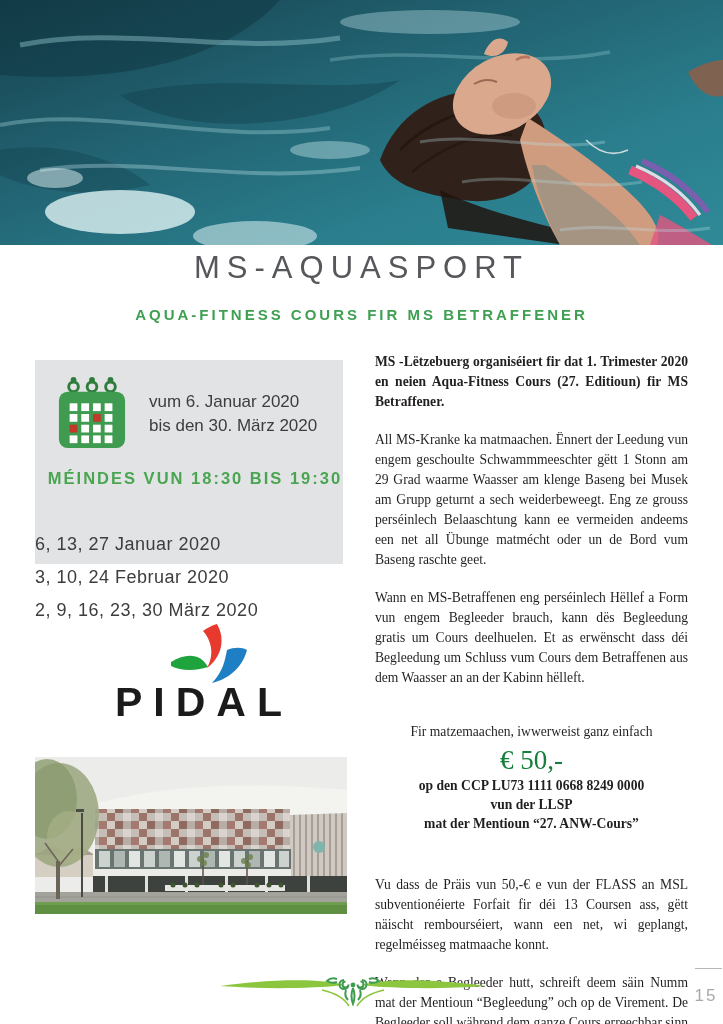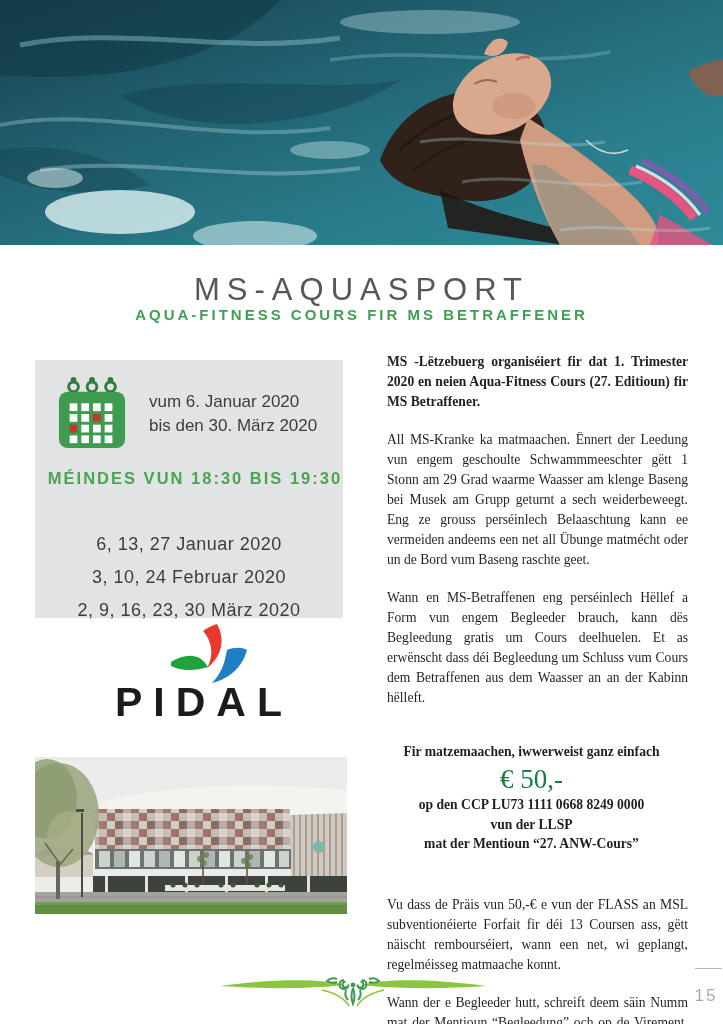--- a/index.html
+++ b/index.html
@@ -6,58 +6,58 @@
   .page{
     position:relative;width:723px;height:1024px;background:#ffffff;
     margin:0 auto;overflow:hidden;
     font-family:"Liberation Sans",sans-serif;
   }
   
   .hero{position:absolute;left:0;top:0;width:723px;height:245px;}
   .hero svg{display:block;}
   
   .title{
-    position:absolute;left:0;top:272px;width:723px;text-align:center;
+    position:absolute;left:0;top:250px;width:723px;text-align:center;
     font-size:31px;font-weight:300;letter-spacing:7px;color:#56575b;
   }
   .subtitle{
     position:absolute;left:0;top:306px;width:723px;text-align:center;
     font-size:15px;font-weight:600;letter-spacing:3px;color:#3fa052;
   }
   
   .schedule-box{
-    position:absolute;left:35px;top:360px;width:308px;height:258px;
+    position:absolute;left:35px;top:360px;width:308px;height:204px;
     background:#e2e3e4;
   }
   .sched-head{position:absolute;left:22px;top:16px;display:flex;align-items:center;}
   .cal-icon{width:70px;height:76px;flex:0 0 auto;}
   .period{margin-left:22px;font-size:17px;line-height:24px;color:#3c3d3f;}
   .slot{
     position:absolute;left:6px;top:106px;width:308px;text-align:center;
     font-size:16.5px;font-weight:600;letter-spacing:2px;color:#4aa551;line-height:25px;
   }
   .dates{
-    position:absolute;left:0;top:168px;width:308px;text-align:center;
+    position:absolute;left:0;top:168px;width:308px;text-align:left;
     font-size:18px;color:#3c3d3f;line-height:33px;letter-spacing:0.5px;
   }
   
   .pidal{position:absolute;left:95px;top:622px;width:218px;height:102px;}
   
   .building{position:absolute;left:35px;top:757px;width:312px;height:157px;}
   
   .article{
     position:absolute;left:375px;top:352px;width:313px;
     font-family:"Liberation Serif",serif;font-size:13.6px;line-height:1.47;
     color:#221f20;text-align:justify;
   }
-  .article p{margin:0 0 18px 12px;}
+  .article p{margin:0 0 18px 0;}
   .article .intro{font-weight:bold;}
   .article .p2{margin-bottom:34px;}
   .payment{text-align:center;margin-bottom:42px;}
-  .payment .pay-head{font-weight:bold;margin-bottom:2px;}
+  .payment .pay-head{font-weight:normal;margin-bottom:2px;}
   .payment .price{font-size:27px;color:#15803d;line-height:32px;}
   .payment .pay-line{font-weight:bold;line-height:1.42;}
   
   .flourish{position:absolute;left:218px;top:970px;width:270px;height:38px;}
   .pageno-line{position:absolute;left:695px;top:968px;width:27px;height:1px;background:#b7b7b7;}
   .pageno{
     position:absolute;left:688px;top:986px;width:36px;text-align:center;
     font-size:17px;font-weight:400;letter-spacing:2px;color:#a9a9a9;
   }
 </style>

